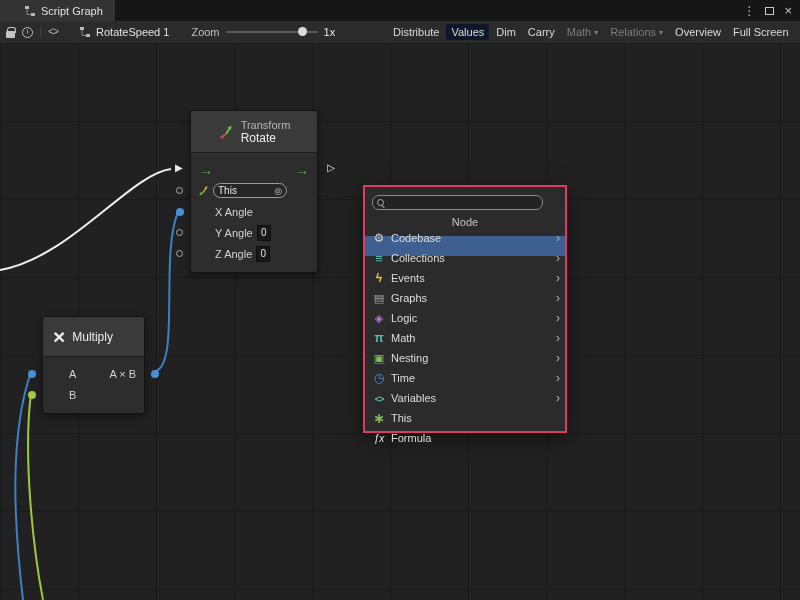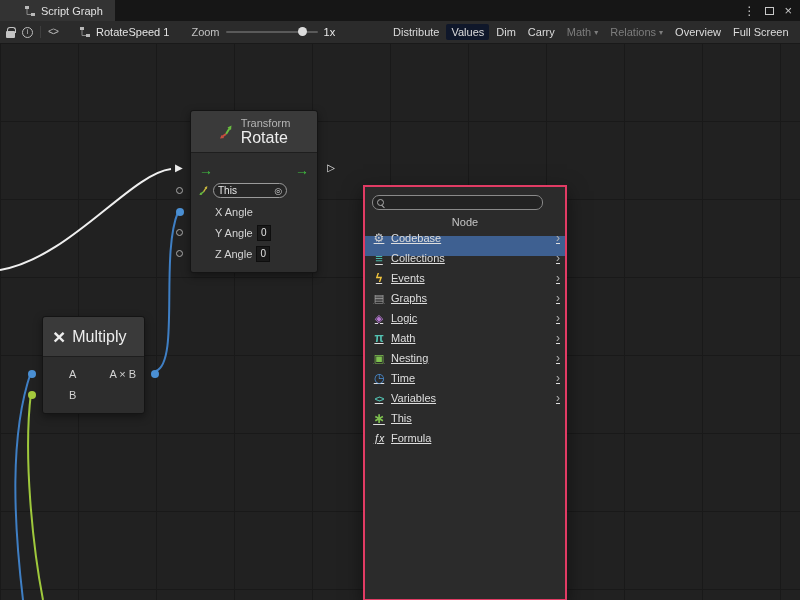--- a/index.html
+++ b/index.html
@@ -41,21 +41,21 @@
     background-image: linear-gradient(#191919 1px, transparent 1px), linear-gradient(90deg, #191919 1px, transparent 1px);
     background-size: 78px 78px; background-position: 0px -1px; }
   .wires { position: absolute; inset: 0; z-index: 1; }
 
   
   .node { position: absolute; z-index: 2; background: #2d2d2d; border: 1px solid #141414; border-radius: 3px; box-shadow: 0 3px 8px rgba(0,0,0,.4); }
   .node-header { background: #3a3a3a; border-bottom: 1px solid #1e1e1e; border-radius: 3px 3px 0 0; display: flex; align-items: center; }
   .transform-node { left: 190px; top: 66px; width: 128px; }
   .transform-node .node-header { height: 42px; justify-content: center; gap: 7px; }
   .nh-type { font-size: 11px; color: #b5b5b5; }
-  .nh-title { font-size: 16px; color: #ededed; }
+  .nh-title { font-size: 12px; color: #ededed; }
   .node-body { padding: 6px 0 8px; position: relative; }
   .row { position: relative; height: 21px; display: flex; align-items: center; }
   .trow { padding-left: 24px; }
   .flow-row { justify-content: space-between; padding: 0 8px; }
   .green-arrow::before { content: "→"; color: #3fc13f; font-weight: bold; font-size: 14px; }
   .flow-in-port { position: absolute; left: -16px; top: 3px; color: #ececec; font-size: 10px; }
   .flow-in-port::before { content: "▶"; }
   .flow-out-port { position: absolute; right: -18px; top: 3px; color: #ececec; font-size: 10px; }
   .flow-out-port::before { content: "▷"; }
   .port { position: absolute; left: -15px; top: 7px; width: 7px; height: 7px; border-radius: 50%; }
@@ -68,28 +68,28 @@
   .picker-icon::before { content: "◎"; color: #cfcfcf; font-size: 9px; }
   .plabel { color: #d4d4d4; }
   .vfield { min-width: 14px; text-align: center; padding: 0 3px; background: #191919; border: 1px solid #0e0e0e; color: #e2e2e2; font-size: 10px; line-height: 14px; margin-left: 4px; }
   .multiply-node { left: 42px; top: 272px; width: 103px; }
   .multiply-node .node-header { height: 40px; padding: 0 10px; gap: 7px; }
   .mult-icon::before { content: "×"; font-size: 21px; font-weight: bold; color: #ededed; line-height: 1; }
   .mrow { padding: 0 8px 0 26px; }
   .out-label { margin-left: auto; }
 
   
-  .finder { position: absolute; left: 363px; top: 141px; width: 204px; height: 416px; z-index: 3; background: #2b2b2b; border: 2px solid #e13b64; box-shadow: 0 6px 18px rgba(0,0,0,.5); }
+  .finder { position: absolute; left: 363px; top: 141px; width: 204px; height: 248px; z-index: 3; background: #2b2b2b; border: 2px solid #e13b64; box-shadow: 0 6px 18px rgba(0,0,0,.5); }
   .search-field { margin: 8px 22px 6px 7px; height: 15px; border: 1px solid #8a8a8a; border-radius: 7px; background: #232323; display: flex; align-items: center; padding: 0 3px; }
   .search-icon { width: 10px; height: 11px; position: relative; margin-right: 3px; flex: none; }
   .search-icon::before { content: ""; position: absolute; width: 5px; height: 5px; border: 1px solid #aaa; border-radius: 50%; left: 1px; top: 2px; }
   .search-icon::after { content: ""; position: absolute; width: 4px; height: 1px; background: #aaa; transform: rotate(45deg); left: 5px; top: 9px; }
   .search-input { flex: 1; min-width: 0; background: transparent; border: none; outline: none; color: #e0e0e0; font-size: 11px; font-family: inherit; height: 12px; padding: 0; }
   .finder-header { text-align: center; color: #c4c4c4; margin-bottom: 8px; }
-  .fitem { height: 20px; display: flex; align-items: center; gap: 5px; padding: 0 5px 16px 7px; color: #dedede; text-decoration: underline; }
+  .fitem { height: 20px; display: flex; align-items: center; gap: 5px; padding: 0 5px 16px 7px; color: #dedede; }
   .fitem.sel { background: #3e6091; }
   .fic { width: 14px; text-align: center; font-size: 11px; flex: none; }
   .ic-gear::before { content: "⚙"; color: #cfcfcf; font-size: 12px; }
   .ic-list::before { content: "≡"; color: #49b6a8; font-weight: bold; font-size: 13px; }
   .ic-control::before { content: "⇄"; color: #e0913d; font-weight: bold; }
   .ic-events::before { content: "ϟ"; color: #f2c53d; font-weight: bold; font-size: 12px; }
   .ic-folder::before { content: "▤"; color: #a8a8a8; }
   .ic-logic::before { content: "◈"; color: #b678d2; }
   .ic-math::before { content: "π"; color: #53c2b2; font-weight: bold; font-size: 12px; }
   .ic-nesting::before { content: "▣"; color: #7ec14f; }

